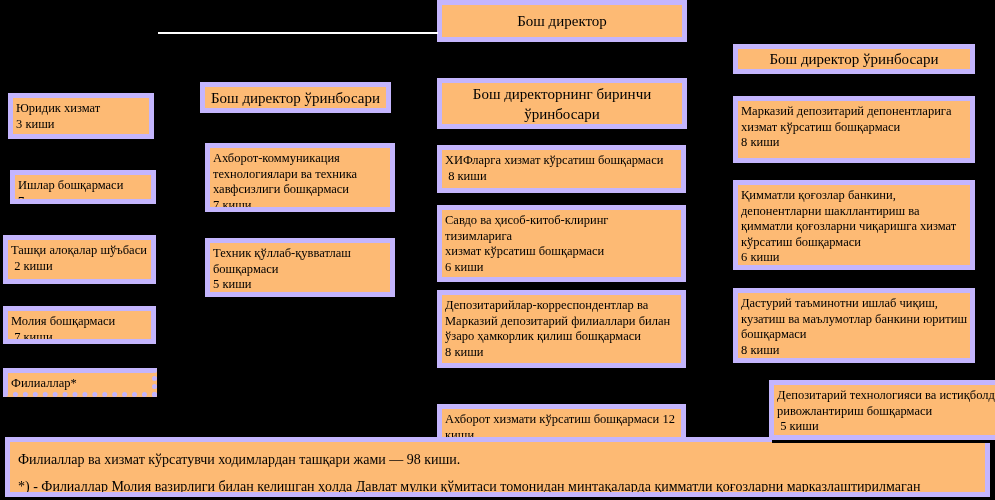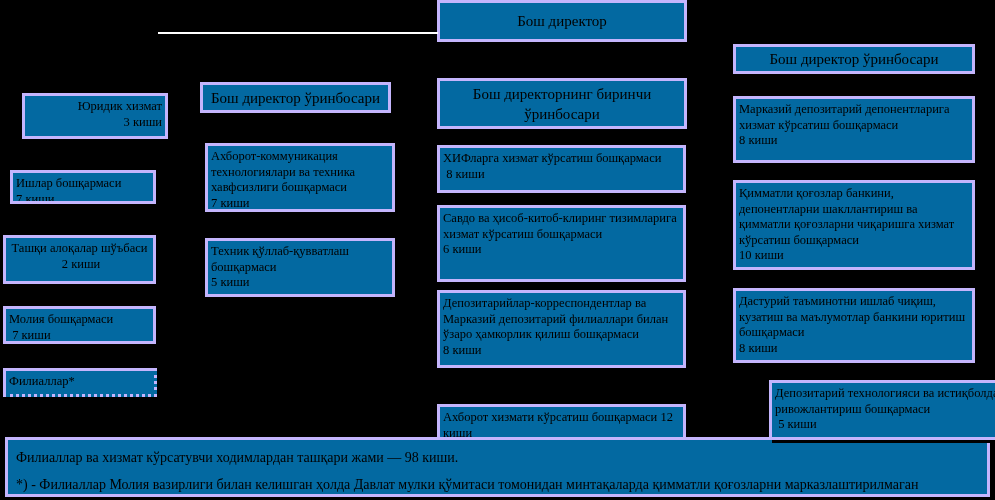--- a/index.html
+++ b/index.html
@@ -1,21 +1,21 @@
 <!DOCTYPE html>
 <html><head>
 <meta charset="utf-8">
 <style>
   html,body{margin:0;padding:0;background:#000;}
   #canvas{
     position:relative;width:995px;height:500px;background:#000;overflow:hidden;
     font-family:"Liberation Serif","DejaVu Serif",serif;color:#000;
   }
   .box{
-    position:absolute;background:#0369a1;border:3px solid #c4b5fd;box-sizing:border-box;
+    position:absolute;background:#fdba74;border:5px solid #c4b5fd;box-sizing:border-box;
     font-size:12.5px;line-height:15.5px;padding:3px 3px 2px 3px;
     white-space:pre-line;overflow:hidden;
   }
   .hdr{
     display:flex;align-items:center;justify-content:center;text-align:center;
     font-size:15px;line-height:20px;padding:1px 2px;
   }
   .dotted{border-right-style:dotted;border-bottom-style:dotted;}
   .shadowed{box-shadow:3px 3px 0 0 #000;z-index:3;}
   .footer{
@@ -40,27 +40,27 @@
   </div>
 
   <div class="box hdr" style="left:200px;top:82px;width:191px;height:31px;">
     <span>Бош директор ўринбосари</span>
   </div>
 
   <div class="box hdr" style="left:733px;top:44px;width:242px;height:30px;">
     <span>Бош директор ўринбосари</span>
   </div>
 
-  <div class="box" style="left:22px;top:93px;width:146px;height:46px;text-align:right;">Юридик хизмат
+  <div class="box" style="left:8px;top:93px;width:146px;height:46px;">Юридик хизмат
 3 киши</div>
 
   <div class="box" style="left:10px;top:170px;width:146px;height:34px;">Ишлар бошқармаси
 7 киши</div>
 
-  <div class="box" style="left:3px;top:235px;width:153px;height:49px;text-align:center;">Ташқи алоқалар шўъбаси
+  <div class="box" style="left:3px;top:235px;width:153px;height:49px;">Ташқи алоқалар шўъбаси
 &nbsp;2 киши</div>
 
   <div class="box" style="left:3px;top:306px;width:153px;height:38px;">Молия бошқармаси
 &nbsp;7 киши</div>
 
   <div class="box dotted" style="left:3px;top:368px;width:154px;height:29px;">Филиаллар*</div>
 
   <div class="box" style="left:205px;top:143px;width:190px;height:69px;">Ахборот-коммуникация
 технологиялари ва техника
 хавфсизлиги бошқармаси
@@ -86,21 +86,21 @@
 киши</div>
 
   <div class="box" style="left:733px;top:96px;width:242px;height:67px;">Марказий депозитарий депонентларига
 хизмат кўрсатиш бошқармаси
 8 киши</div>
 
   <div class="box" style="left:733px;top:180px;width:242px;height:90px;">Қимматли қоғозлар банкини,
 депонентларни шакллантириш ва
 қимматли қоғозларни чиқаришга хизмат
 кўрсатиш бошқармаси
-10 киши</div>
+6 киши</div>
 
   <div class="box" style="left:733px;top:288px;width:242px;height:75px;">Дастурий таъминотни ишлаб чиқиш,
 кузатиш ва маълумотлар банкини юритиш
 бошқармаси
 8 киши</div>
 
   <div class="box shadowed" style="left:731px;top:380px;width:242px;height:60px;margin-left:38px;">Депозитарий технологияси ва истиқболда
 ривожлантириш бошқармаси
 &nbsp;5 киши</div>
 

